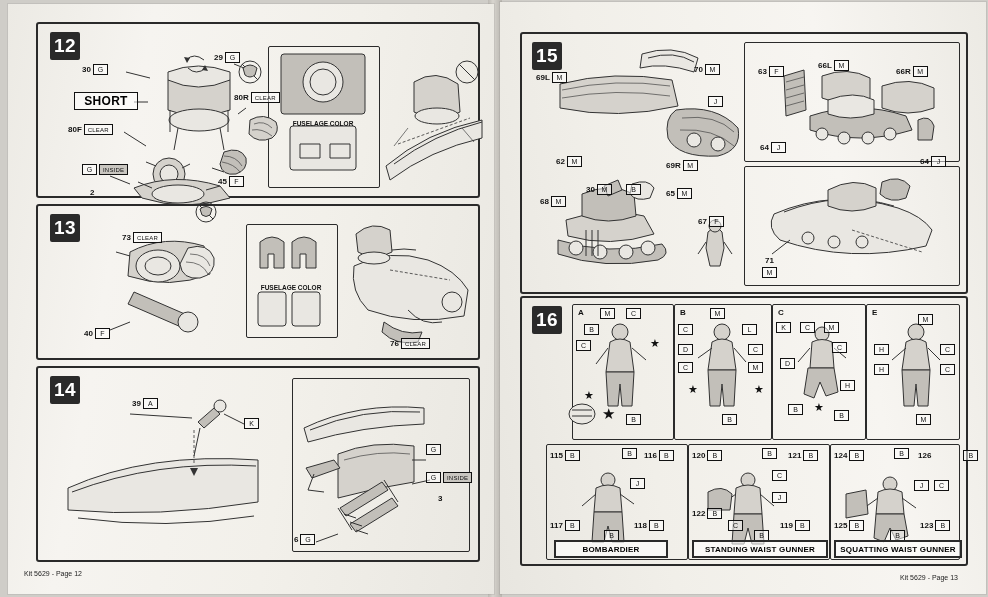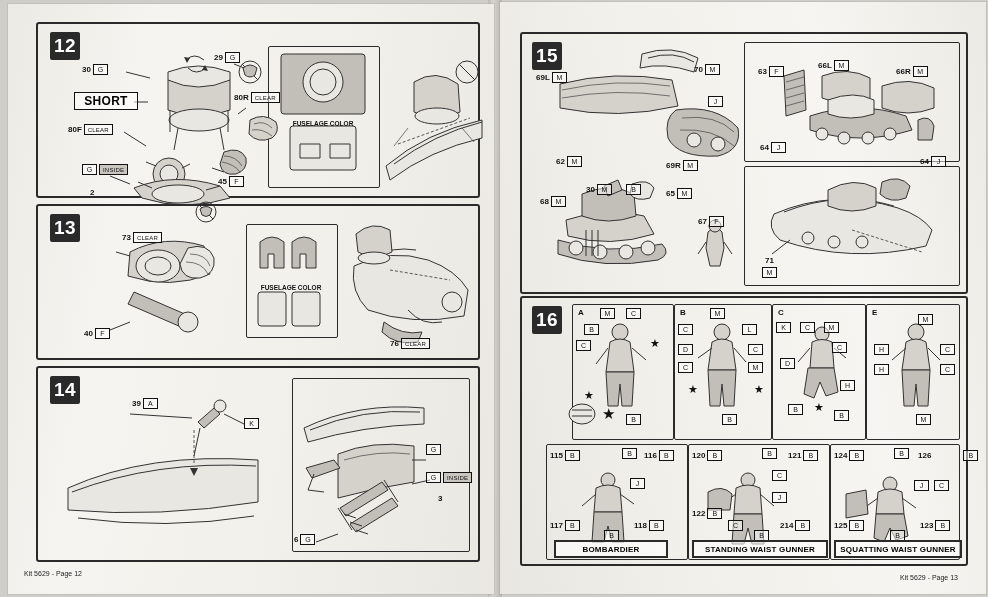--- a/index.html
+++ b/index.html
@@ -600,21 +600,21 @@
         <b>122</b>
         <span class="box">B</span>
       </div>
     <div class="lbl" style="left:206px;top:222px;">
         <span class="box">C</span>
       </div>
     <div class="lbl" style="left:232px;top:232px;">
         <span class="box">B</span>
       </div>
     <div class="lbl" style="left:258px;top:222px;">
-        <b>214</b>
+        <b>119</b>
         <span class="box">B</span>
       </div>
     <div class="captionbox" style="left:170px;top:242px;width:132px;height:14px;">STANDING WAIST GUNNER</div>
 
     <div class="lbl" style="left:312px;top:152px;">
         <b>124</b>
         <span class="box">B</span>
       </div>
     <div class="lbl" style="left:372px;top:150px;">
         <span class="box">B</span>

